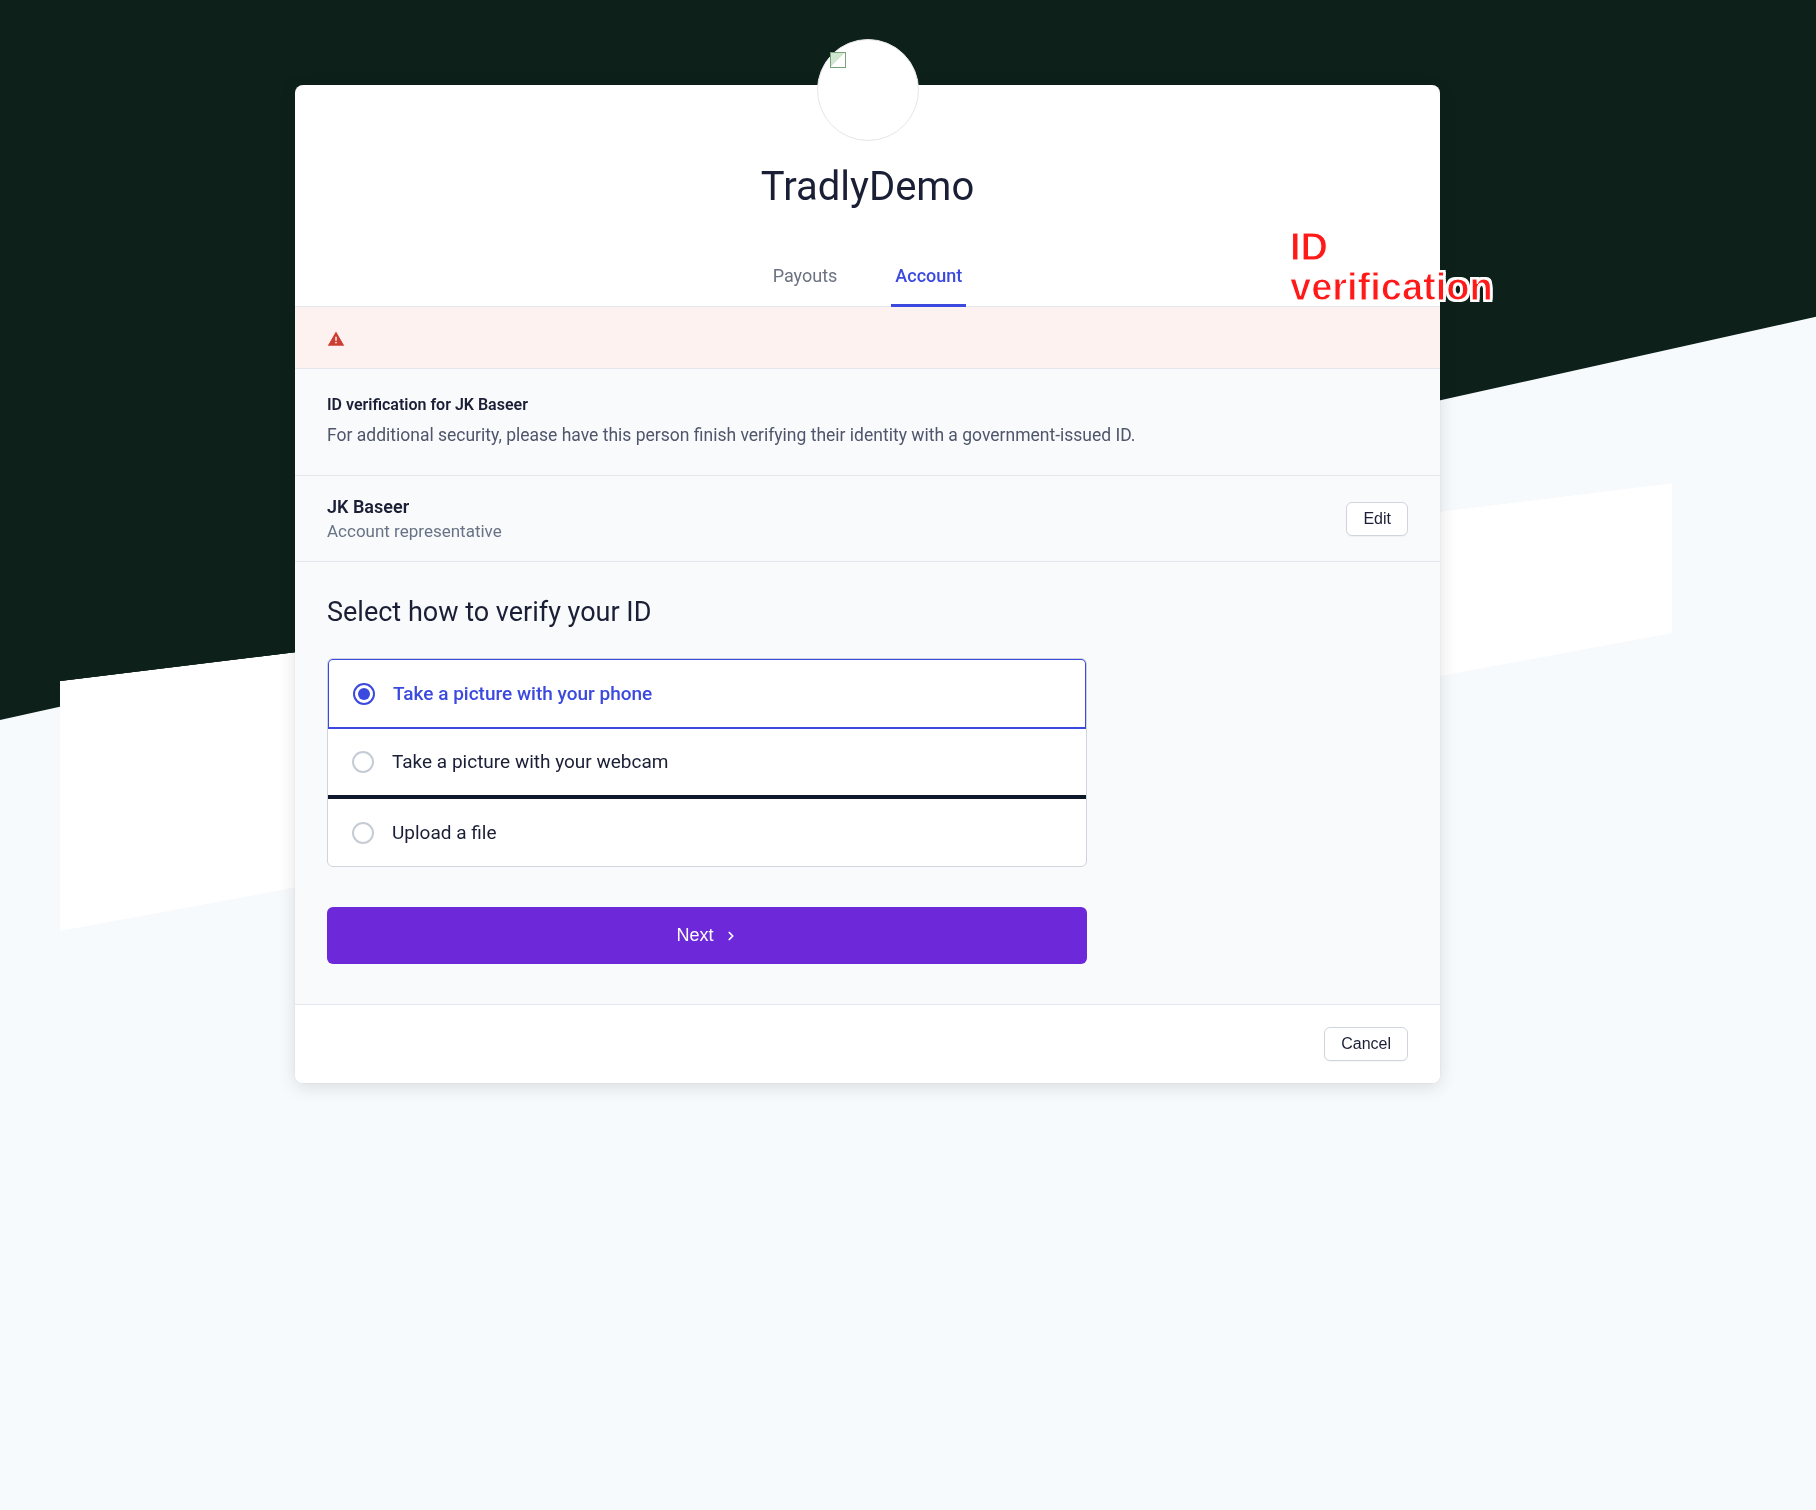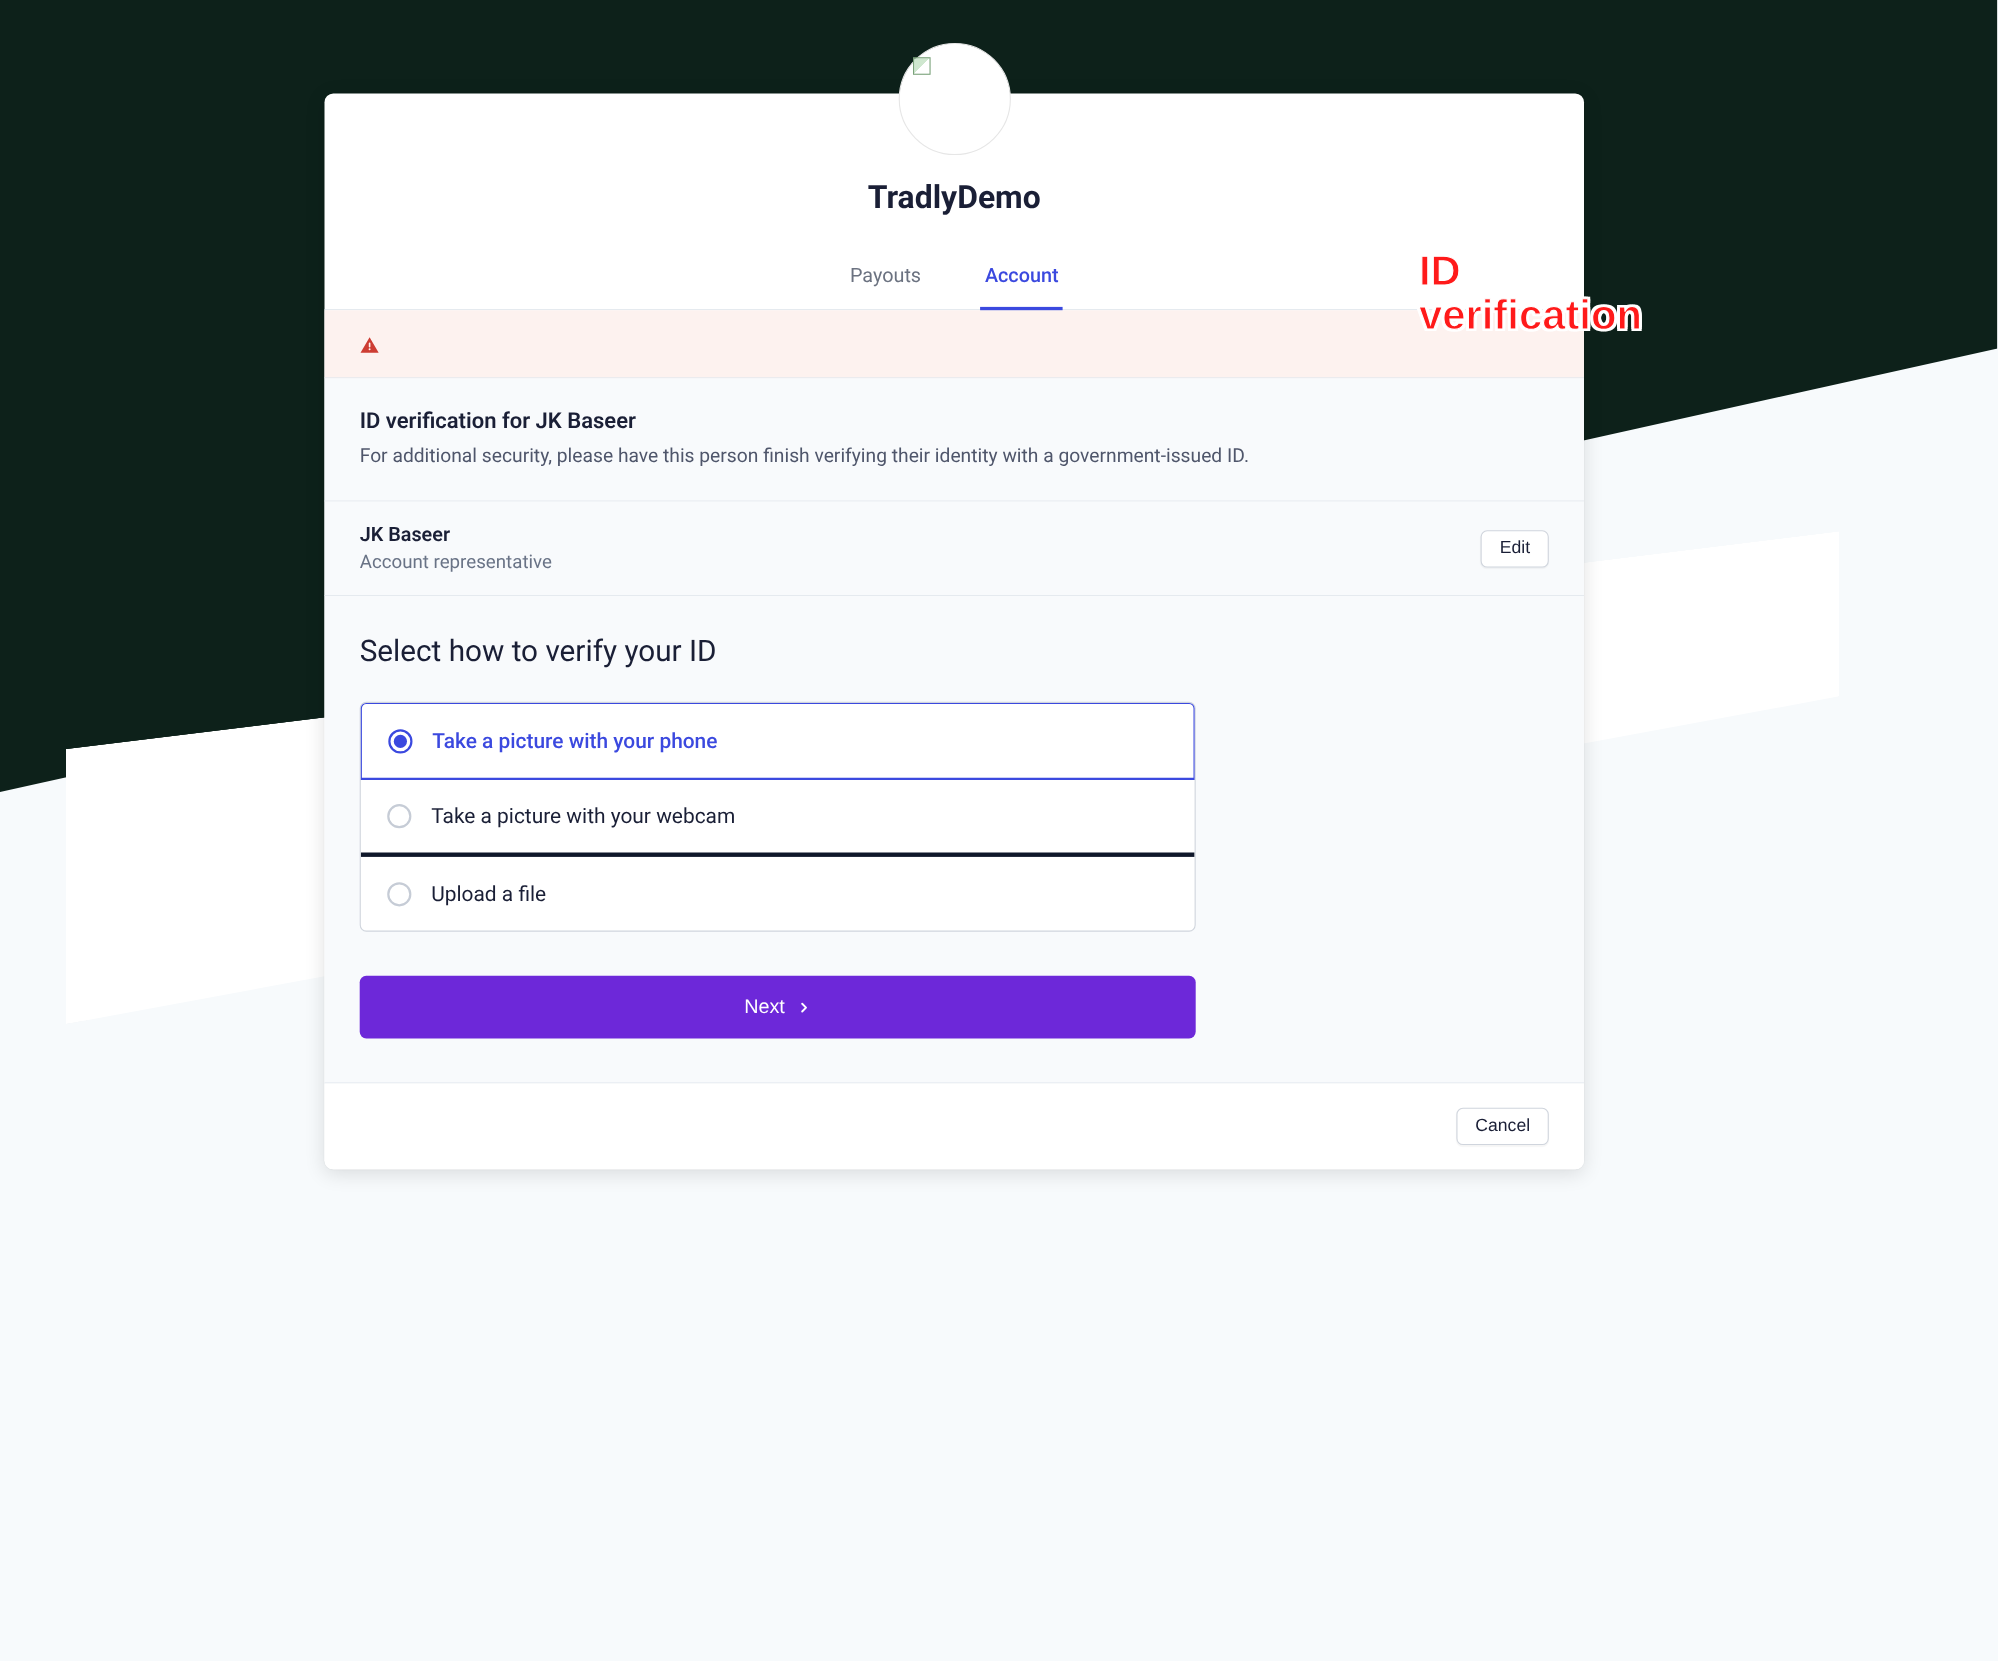--- a/index.html
+++ b/index.html
@@ -69,24 +69,24 @@
     position:absolute; left:6px; top:6px;
     width:14px; height:14px;
     border:1px solid #7aa27a;
     background: linear-gradient(135deg,#cfe7cf 0 50%, transparent 50% 100%);
   }
   .card-header {
     padding-top: 78px;
     text-align:center;
   }
   .brand {
-    font-size: 29px;
-    font-weight: 700;
+    font-size: 40px;
+    font-weight: 400;
     color: #1a1f36;
-    margin-bottom: 28px;
+    margin-bottom: 40px;
   }
   .tabs {
     display:flex;
     justify-content:center;
     gap: 50px;
     border-bottom: 1px solid #e3e8ee;
     text-align: center;
   }
   .tab {
     padding: 14px 4px 18px;
@@ -118,21 +118,21 @@
     font-size:17.5px;
     color:#3c4257;
     line-height:1.55;
   }
   .section {
     padding: 26px 32px;
     border-bottom:1px solid #e3e8ee;
     background:#f8fafc;
   }
   .section-title {
-    font-size:20px;
+    font-size:16px;
     font-weight:600;
     color:#1a1f36;
     margin-bottom:8px;
   }
   .section-desc {
     font-size:17.5px;
     color:#4f566b;
     line-height:1.55;
   }
   .person-row {

